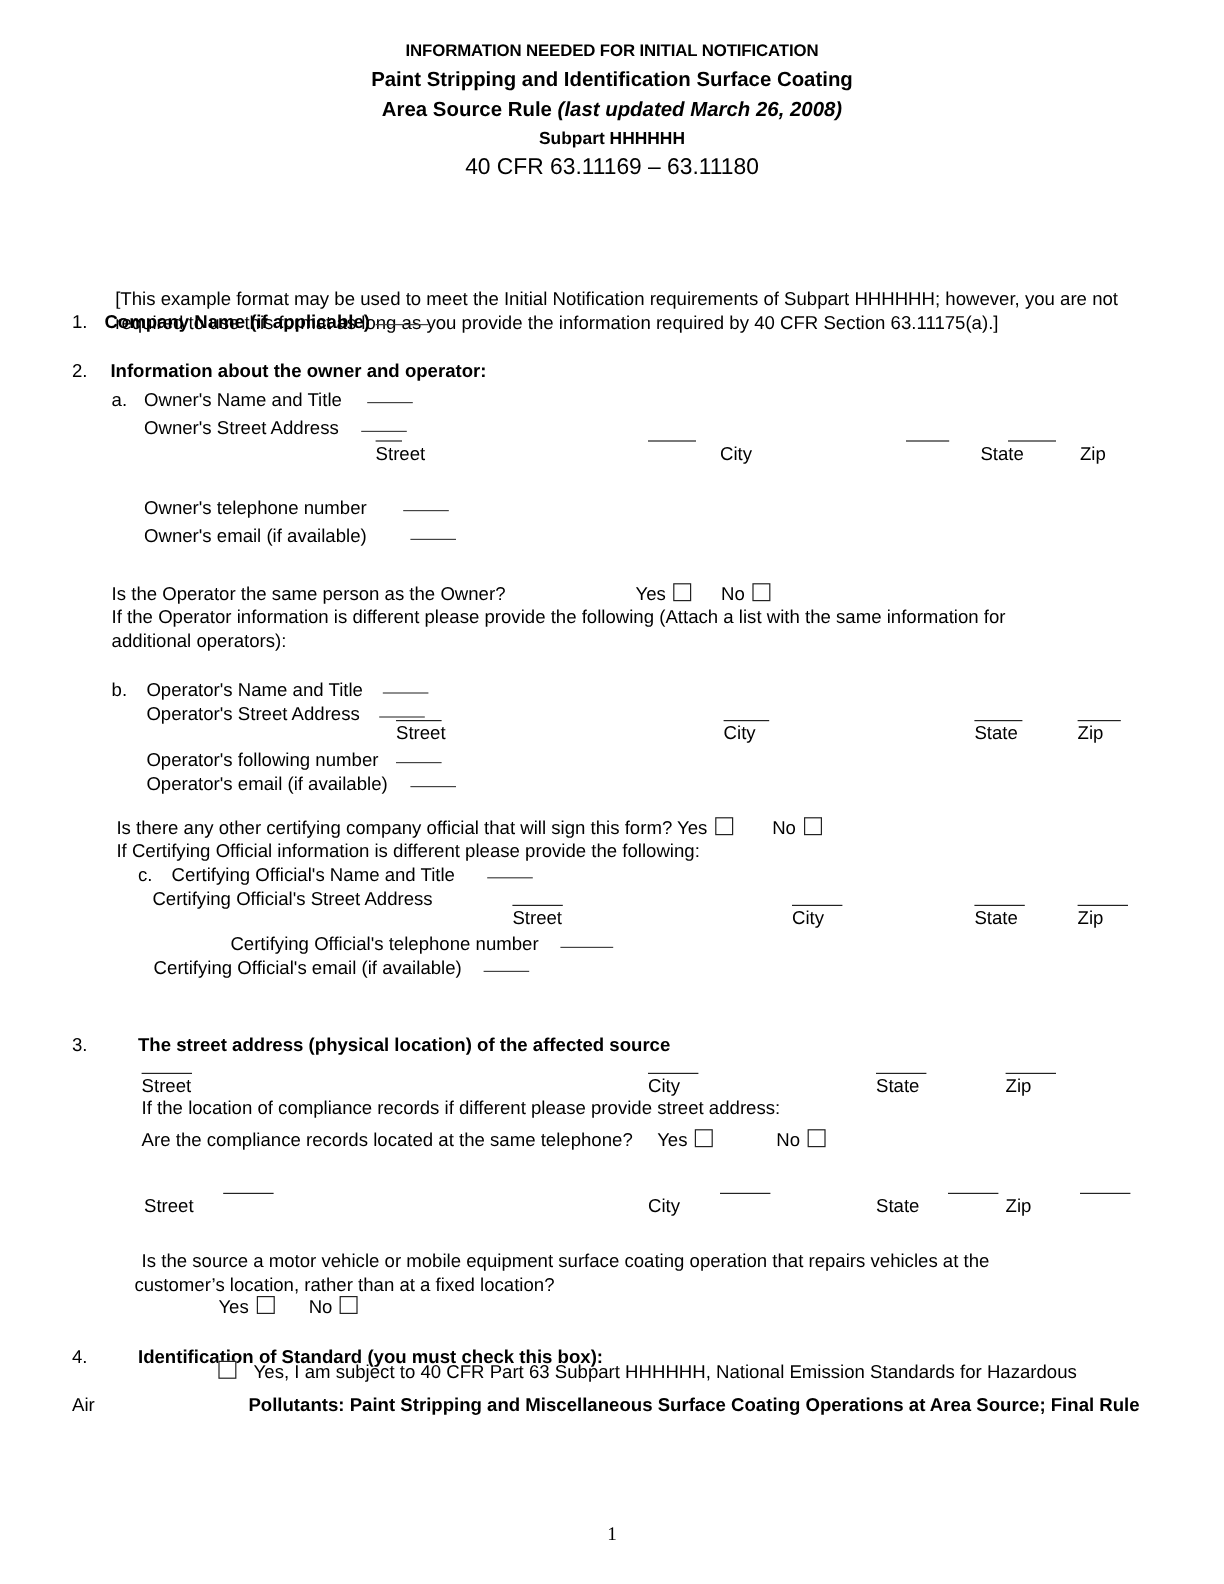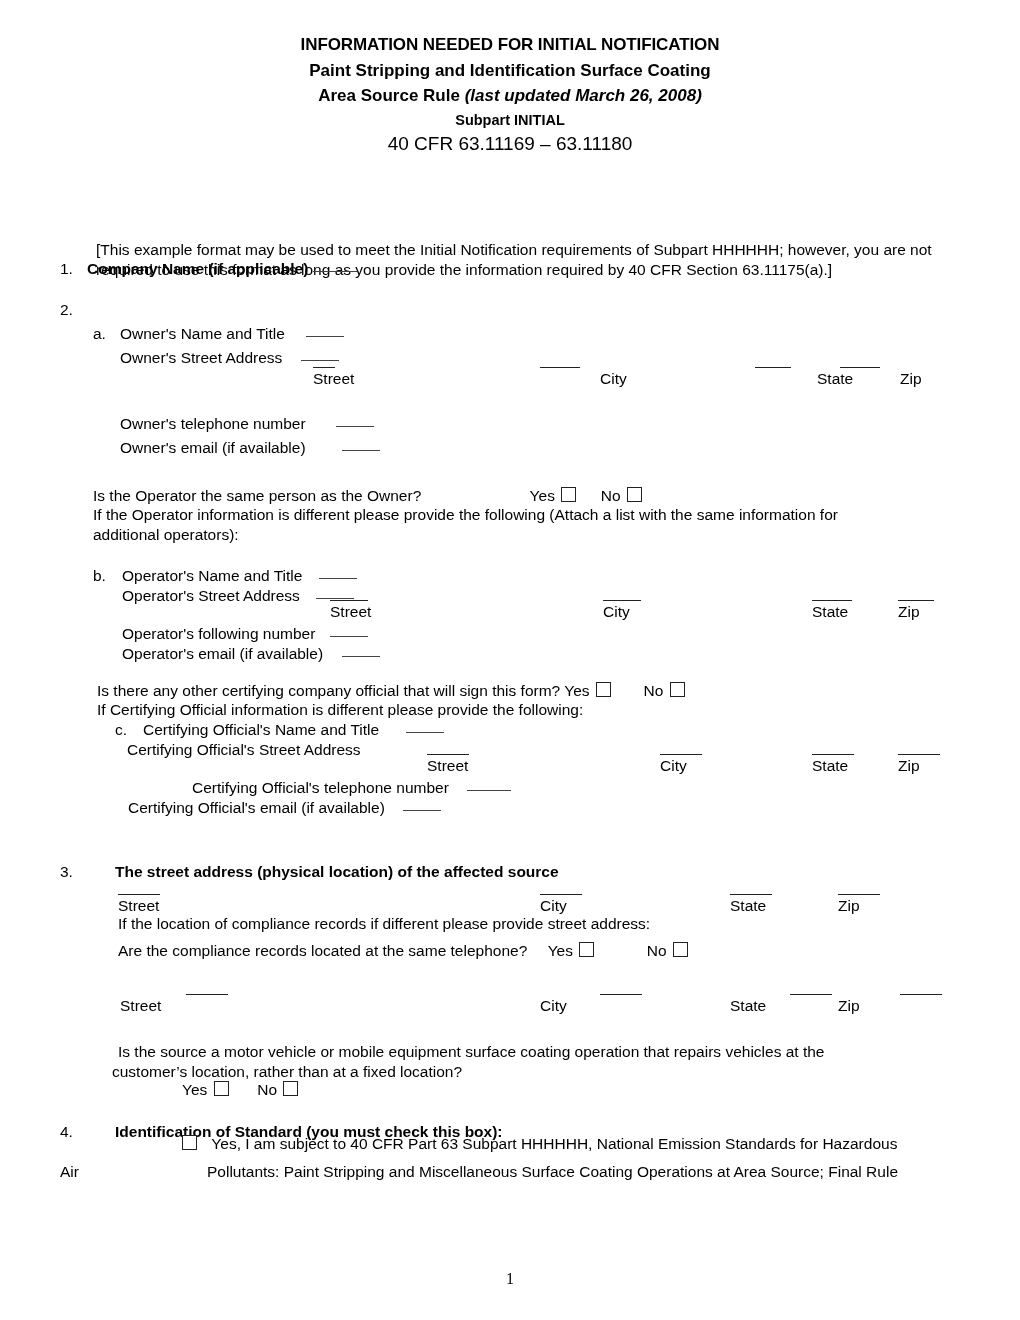--- a/index.html
+++ b/index.html
@@ -21,21 +21,21 @@
     position: relative;
     width: 1020px;
     height: 1320px;
   }
 
   
   .hdr {
     text-align: center;
     font-weight: bold;
   }
-  .hdr-1 { font-size: 17px; margin-top: 34px; letter-spacing: -0.1px; }
+  .hdr-1 { font-size: 14px; margin-top: 34px; letter-spacing: -0.1px; }
   .hdr-2 { font-size: 17px; margin-top: 4px; }
   .hdr-3 { font-size: 17px; margin-top: 4px; }
   .hdr-3 em { font-style: italic; }
   .hdr-4 { font-size: 14.5px; margin-top: 4px; }
   .hdr-5 { font-size: 19px; font-weight: normal; margin-top: 3px; }
 
   
   .blk { position: absolute; }
   .bold { font-weight: bold; }
 
@@ -91,32 +91,33 @@
   }
 </style>
 </head>
 <body>
 
 <div class="page">
 
   <div class="hdr hdr-1">INFORMATION NEEDED FOR INITIAL NOTIFICATION</div>
   <div class="hdr hdr-2">Paint Stripping and Identification Surface Coating</div>
   <div class="hdr hdr-3"><span>Area Source Rule </span><em>(last updated March 26, 2008)</em></div>
-  <div class="hdr hdr-4">Subpart INITIAL</div>
+  <div class="hdr hdr-4">Subpart HHHHHH</div>
   <div class="hdr hdr-5">40 CFR 63.11169 – 63.11180</div>
 
   <div class="note">[This example format may be used to meet the Initial Notification requirements of Subpart HHHHHH; however, you are not required to use this format as long as you provide the information required by 40 CFR Section 63.11175(a).]</div>
 
   <div class="blk" style="left:60px; top:225px;">1.</div>
   <div class="blk bold" style="left:87px; top:225px;">
     <span>Company Name (if applicable)</span>
     <span class="blank b-md"></span>
   </div>
 
   <div class="blk" style="left:60px; top:266px;">2.</div>
+  <div class="blk bold" style="left:92px; top:266px;">Information about the owner and operator:</div>
 
   <div class="blk" style="left:93px; top:290px;">a.</div>
   <div class="blk" style="left:120px; top:290px;">
     <span>Owner's Name and Title</span>
     <span style="display:inline-block;width:12px"></span>
     <span class="blank b-sm"></span>
   </div>
   <div class="blk" style="left:120px; top:314px;">
     <span>Owner's Street Address</span>
     <span style="display:inline-block;width:10px"></span>
@@ -320,17 +321,17 @@
 
   <div class="blk" style="left:60px; top:1088px;">4.</div>
   <div class="blk bold" style="left:115px; top:1088px;">Identification of Standard (you must check this box):</div>
 
   <div class="blk" style="left:180px; top:1100px;">
     <span class="cbx"></span>
     <span style="display:inline-block;width:4px"></span>
     <span>Yes, I am subject to 40 CFR Part 63 Subpart HHHHHH, National Emission Standards for Hazardous</span>
   </div>
   <div class="blk" style="left:60px; top:1128px;">Air</div>
-  <div class="blk" style="left:207px; top:1128px;">Pollutants: Paint Stripping and Miscellaneous Surface Coating Operations at Area Source; Final Rule</div>
+  <div class="blk" style="left:207px; top:1128px;font-weight:bold;">Pollutants: Paint Stripping and Miscellaneous Surface Coating Operations at Area Source; Final Rule</div>
 
   <div class="pagenum">1</div>
 
 </div>
 
 </body></html>

